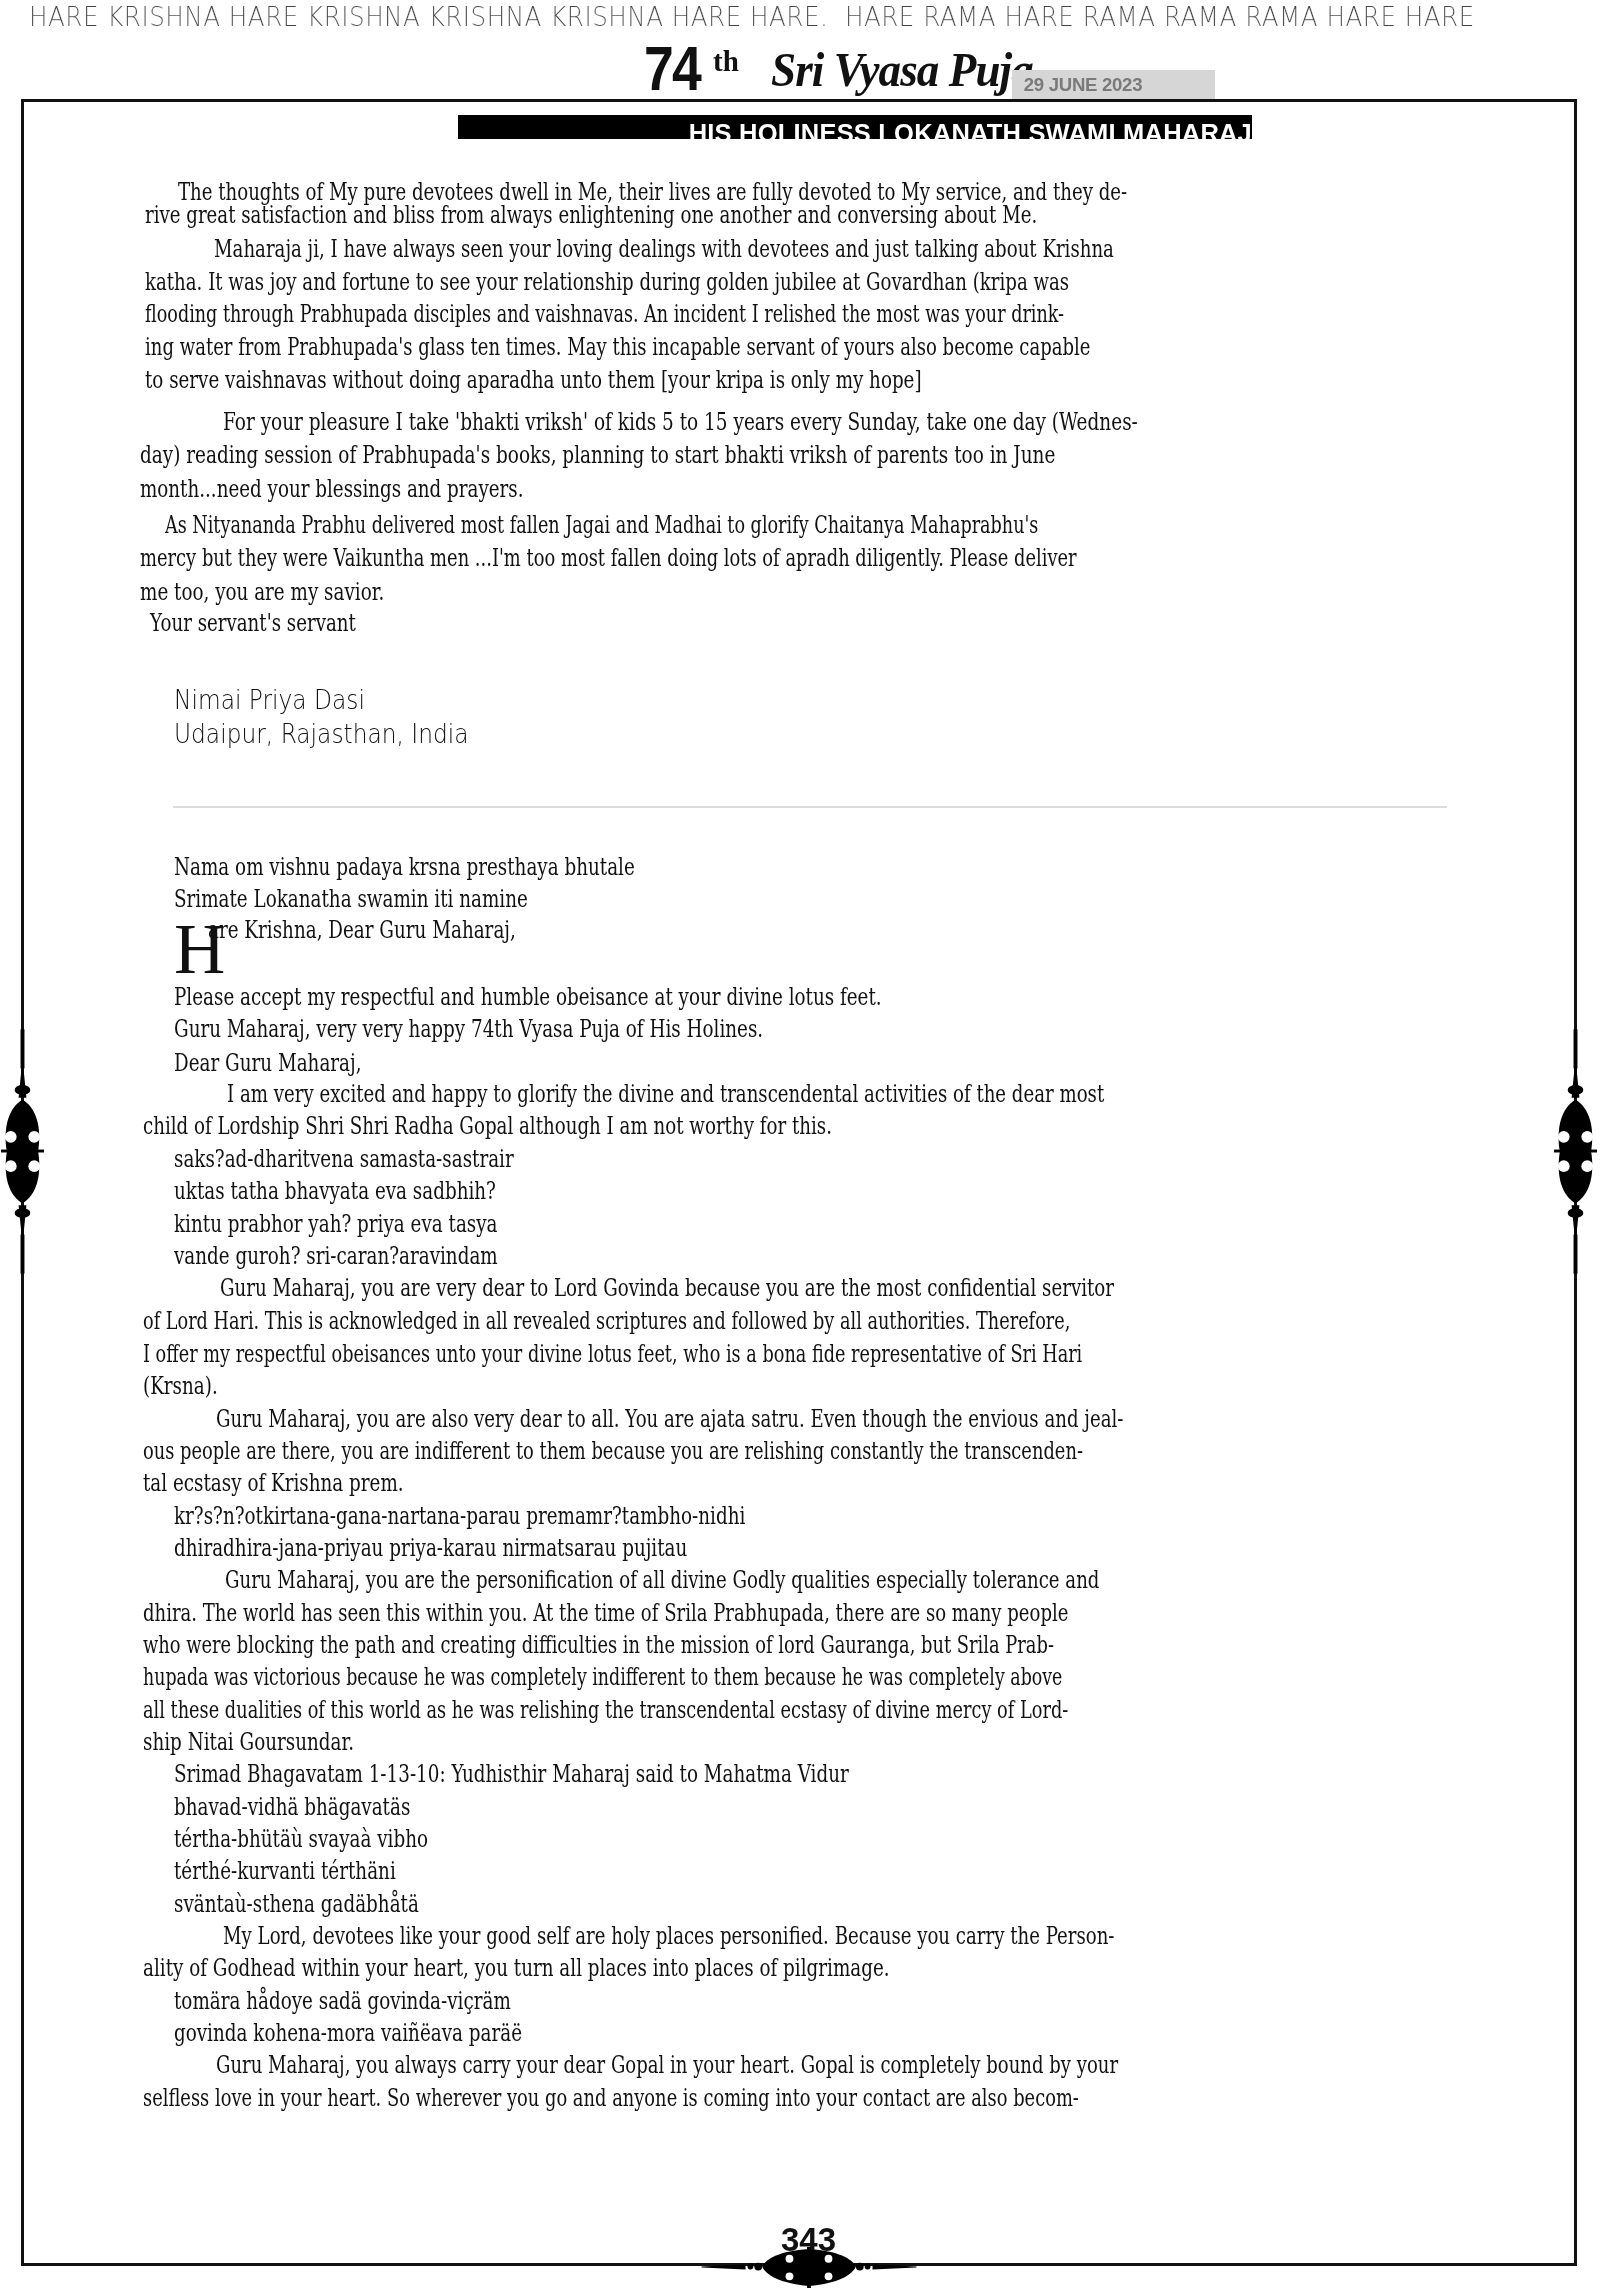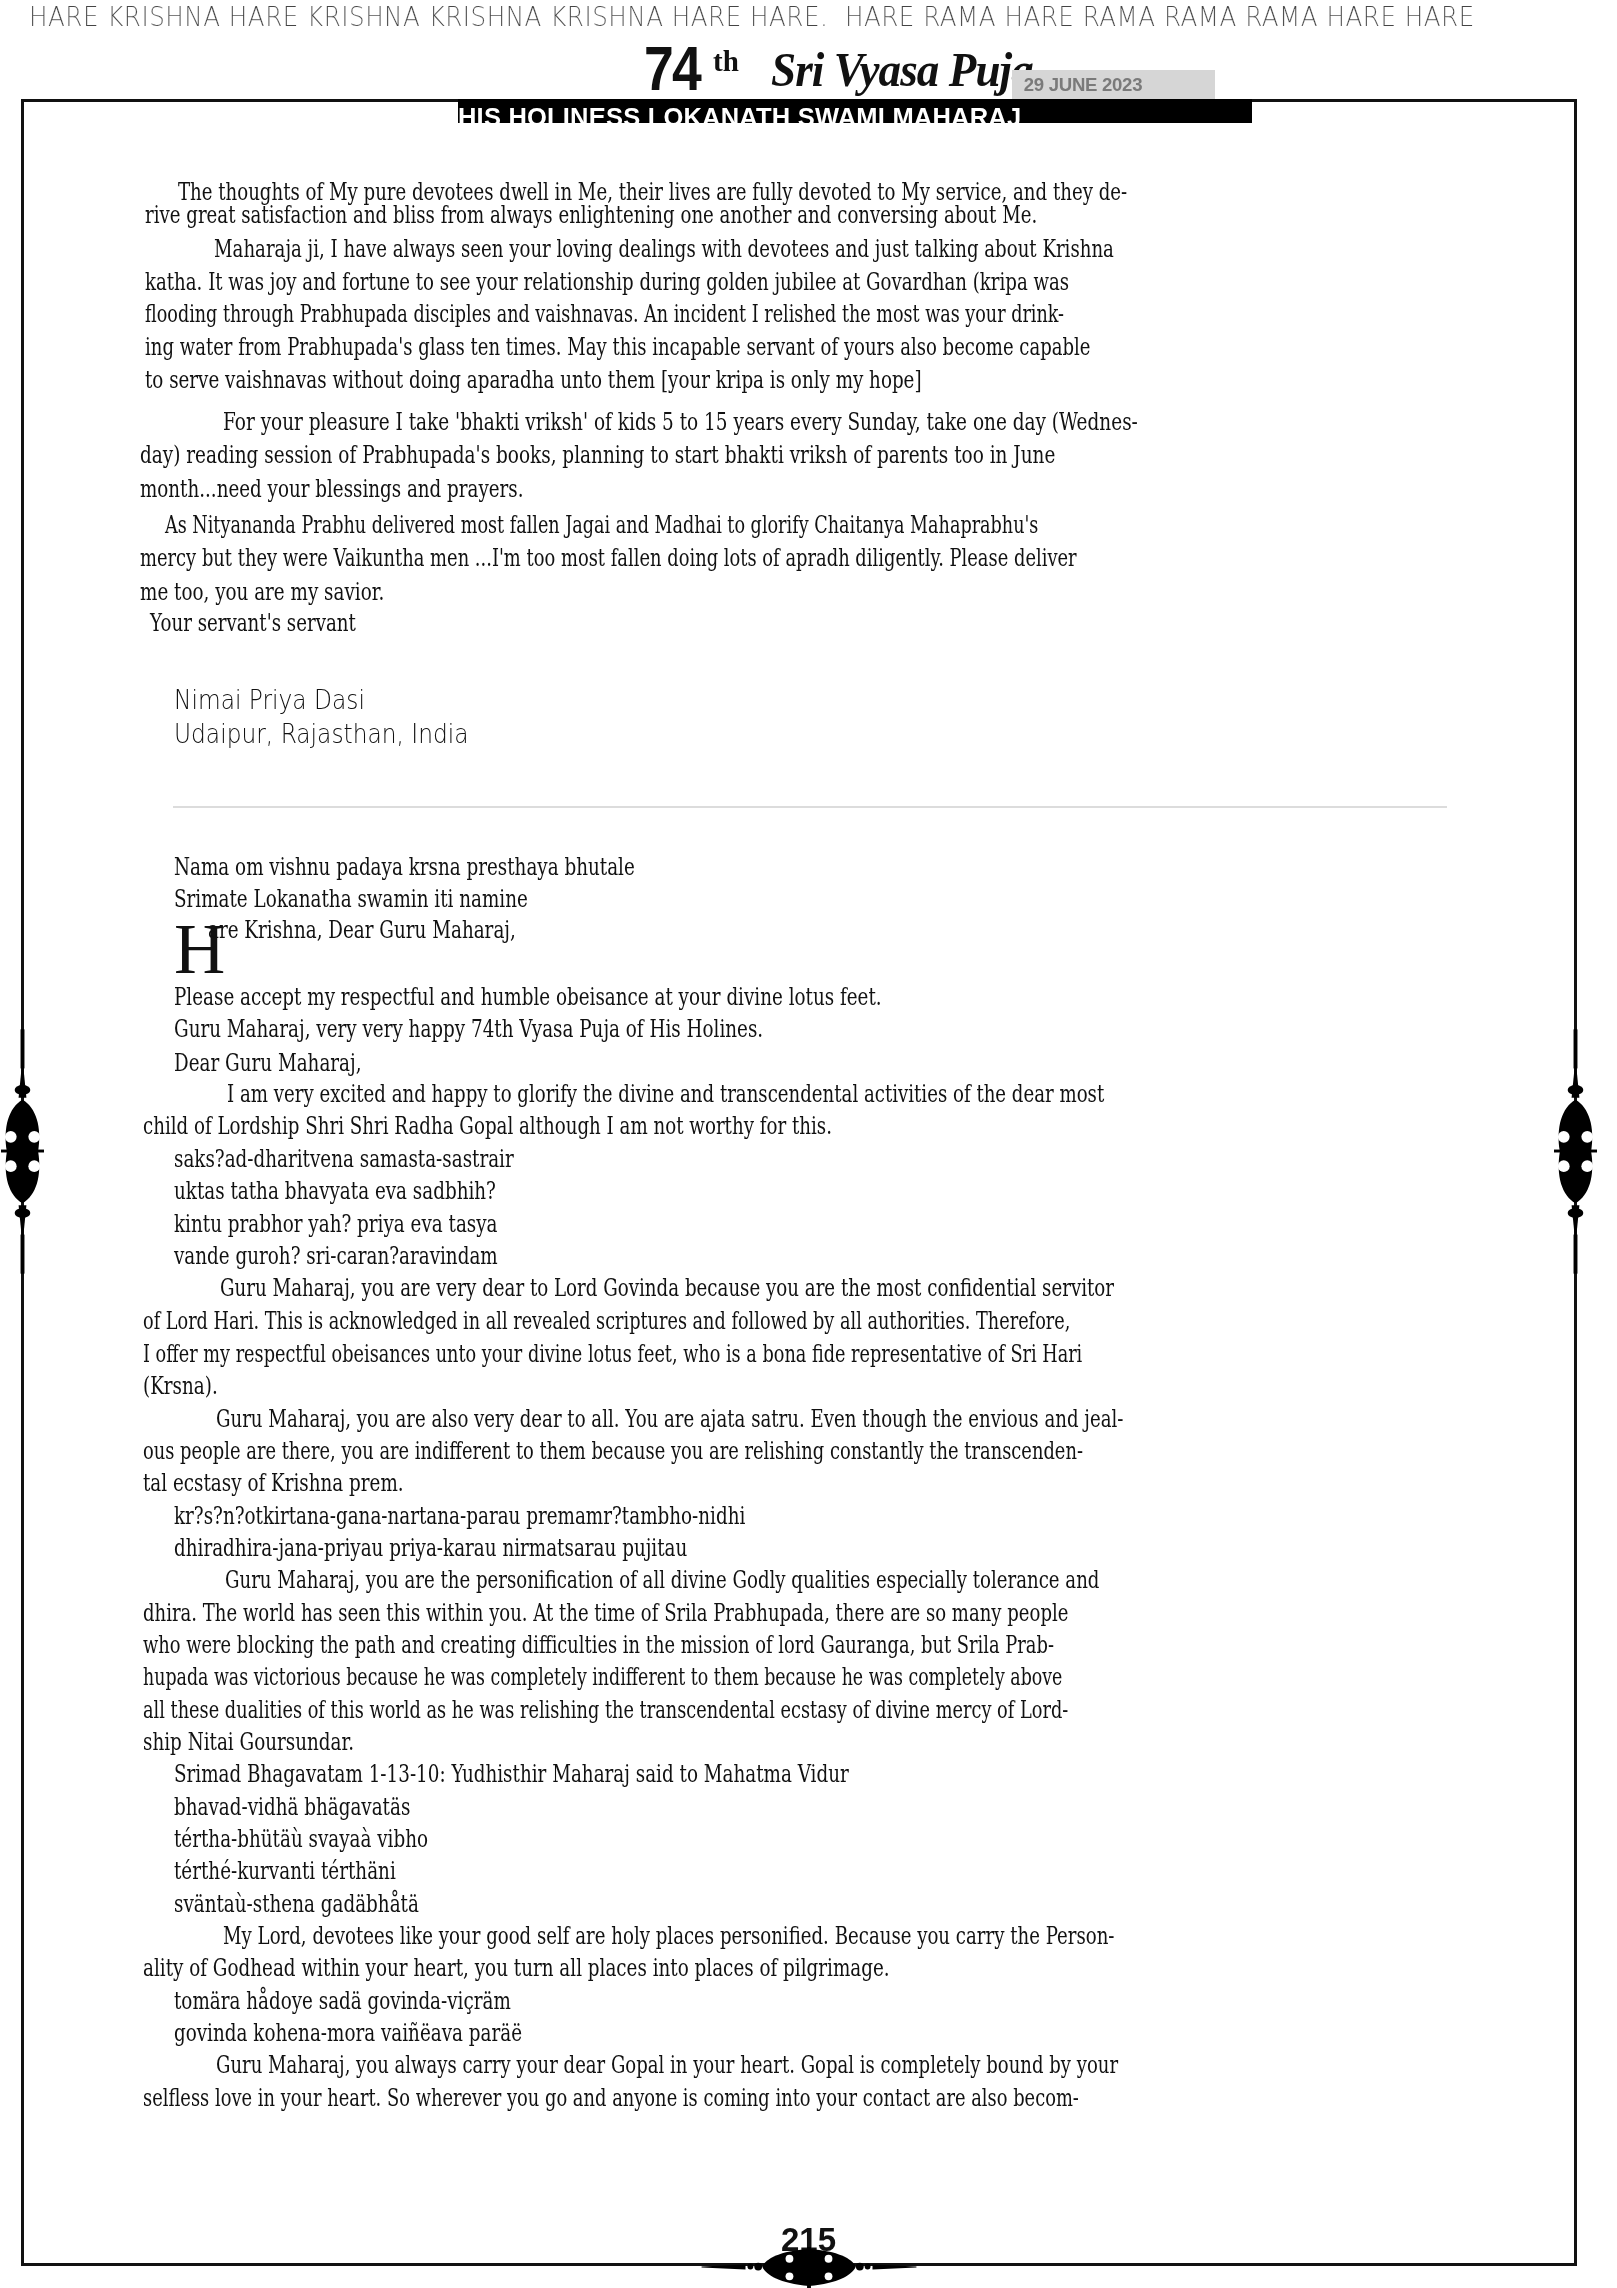--- a/index.html
+++ b/index.html
@@ -6,21 +6,21 @@
     body { width: 1617px; height: 2289px; position: relative; overflow: hidden; color: #111; }
     .abs { position: absolute; }
     #mantra { left: 29px; top: 0px; width: 1568px; height: 33px; font-family: "DejaVu Sans", sans-serif; font-size: 26.5px; color: #444; letter-spacing: 0.5px; white-space: nowrap; transform: scaleX(0.93); transform-origin: left top; font-weight: 300; line-height: 33px; }
     #mantra span { -webkit-text-stroke: 0.2px #fff; }
     #title-block { left: 613px; top: 37px; height: 63px; white-space: nowrap; margin-left: 31px; }
     #title-num { font-family: "Liberation Sans", sans-serif; font-weight: bold; font-size: 63px; line-height: 63px; display: inline-block; transform: scaleX(0.85); transform-origin: left; letter-spacing: -2px; vertical-align: top; }
     #title-sup { font-family: "Liberation Serif", serif; font-weight: bold; font-size: 29px; position: absolute; left: 69px; top: 8px; }
     #title-text { font-family: "Liberation Serif", serif; font-weight: bold; font-size: 49px; position: absolute; left: 127px; top: 3.9px; letter-spacing: -1px; transform: scaleX(0.92); transform-origin: left; font-style: italic; }
     #date-badge { left: 1012px; top: 70px; width: 203px; height: 29px; background: #d6d6d6; color: #7a7a7a; font-family: "Liberation Sans", sans-serif; font-weight: bold; font-size: 18.6px; line-height: 29px; padding-left: 11.8px; box-sizing: border-box; transform: none; letter-spacing: -0.3px; }
     #frame { left: 20.6px; top: 99px; width: 1556px; height: 2167px; border: 3.9px solid #111; box-sizing: border-box; }
-    #banner { left: 458px; top: 99px; width: 794px; height: 24px; background: #000; color: #fff; font-family: "Liberation Sans", sans-serif; font-weight: bold; font-size: 25.5px; line-height: 36px; text-align: left; letter-spacing: 0.2px; }
+    #banner { left: 458px; top: 115px; width: 794px; height: 24px; background: #000; color: #fff; font-family: "Liberation Sans", sans-serif; font-weight: bold; font-size: 25.5px; line-height: 36px; text-align: right; letter-spacing: 0.2px; }
     .line { position: absolute; font-family: "DejaVu Serif", serif; font-size: 23.5px; line-height: 29px; white-space: nowrap; transform-origin: left top; color: #111; }
     .sig { position: absolute; font-family: "DejaVu Sans", sans-serif; font-size: 26.5px; line-height: 31px; white-space: nowrap; color: #111; font-weight: 300; transform: scaleX(0.88); transform-origin: left top; }
     #sep { left: 173px; top: 806px; width: 1274px; height: 2px; background: #dcdcdc; }
     #dropcap { left: 174px; top: 914px; font-family: "Liberation Serif", serif; font-size: 71px; line-height: 71px; }
     #page-num { left: 735px; top: 2220px; width: 147px; text-align: center; font-family: "Liberation Sans", sans-serif; font-weight: bold; font-size: 33px; line-height: 39px; }
     .ornament { position: absolute; }
   </style>
 </head>
 <body>
 
@@ -128,21 +128,21 @@
   <div class="line" style="left:174px; top:1857px; transform:scaleX(0.78);">térthé-kurvanti térthäni</div>
   <div class="line" style="left:174px; top:1890px; transform:scaleX(0.78);">sväntaù-sthena gadäbhåtä</div>
   <div class="line" style="left:223px; top:1922px; transform:scaleX(0.772);">My Lord, devotees like your good self are holy places personified. Because you carry the Person-</div>
   <div class="line" style="left:143px; top:1954px; transform:scaleX(0.78);">ality of Godhead within your heart, you turn all places into places of pilgrimage.</div>
   <div class="line" style="left:174px; top:1987px; transform:scaleX(0.78);">tomära hådoye sadä govinda-viçräm</div>
   <div class="line" style="left:174px; top:2019px; transform:scaleX(0.78);">govinda kohena-mora vaiñëava paräë</div>
   <div class="line" style="left:216px; top:2051px; transform:scaleX(0.768);">Guru Maharaj, you always carry your dear Gopal in your heart. Gopal is completely bound by your</div>
   <div class="line" style="left:143px; top:2084px; transform:scaleX(0.76);">selfless love in your heart. So wherever you go and anyone is coming into your contact are also becom-</div>
 </div>
 
-<div id="page-num" class="abs">215</div>
+<div id="page-num" class="abs">343</div>
 <svg class="ornament" style="left:701px; top:2247px;" width="216" height="42" viewBox="0 0 220 43">
   <g fill="#000">
     <polygon points="0,20 45,18 45,23 0,21"></polygon>
     <circle cx="50" cy="20" r="3"></circle>
     <circle cx="58" cy="20" r="4"></circle>
     <path d="M110,2 C80,4 66,12 62,20 C66,29 80,37 110,40 C140,37 154,29 158,20 C154,12 140,4 110,2 Z"></path>
     <circle cx="90" cy="12" r="4" fill="#fff"></circle>
       <circle cx="130" cy="12" r="4" fill="#fff"></circle>
     <circle cx="90" cy="30" r="4" fill="#fff"></circle>
       <circle cx="130" cy="30" r="4" fill="#fff"></circle>

